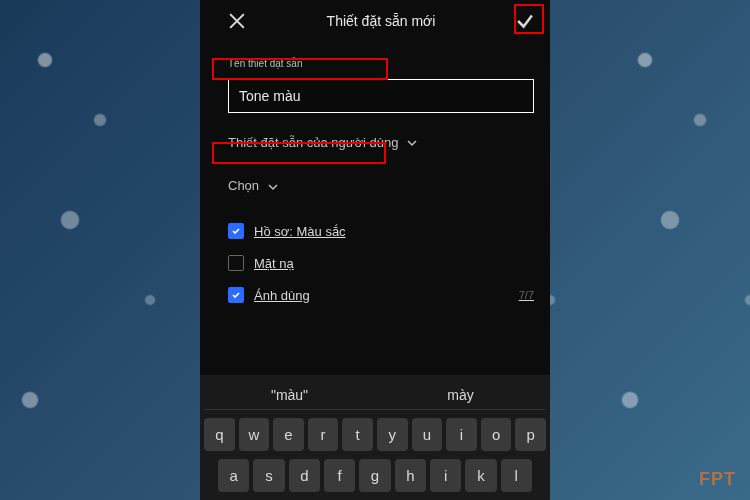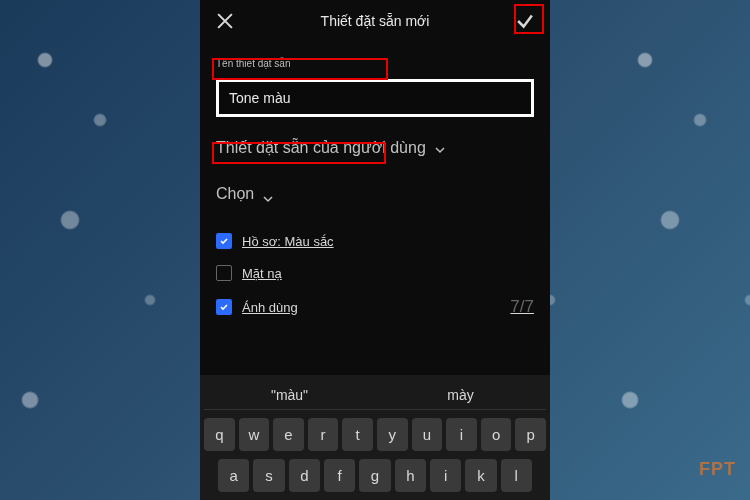--- a/index.html
+++ b/index.html
@@ -27,20 +27,21 @@
   background-size: 200px 500px;
 }
 .phone {
   position: relative;
   width: 350px;
   height: 500px;
   background: #0c0c0c;
   color: #d8d8d8;
   overflow: hidden;
   z-index: 2;
+  padding-left: 12px;
 }
 .header {
   display: flex;
   align-items: center;
   padding: 10px 14px;
   justify-content: space-between;
 }
 .close-icon, .check-icon {
   width: 22px;
   height: 22px;
@@ -62,36 +63,36 @@
 .hl-group { top: 142px; left: 12px; width: 174px; height: 22px; }
 .content { padding: 10px 16px; }
 .section-label {
   font-size: 10px;
   color: #bdbdbd;
   padding: 6px 0 6px 0;
 }
 .text-input {
   width: 100%;
   background: #0a0a0a;
-  border: 3px solid #ffffff;
+  border: 1px solid #ffffff;
   color: #e8e8e8;
   padding: 8px 10px;
   font-size: 14px;
   outline: none;
   margin-top: 4px;
   margin-bottom: 14px;
 }
 .text-input::after { content: ""; }
 .dropdown {
   display: flex;
   align-items: center;
   gap: 8px;
   padding: 8px 0;
   color: #c0c0c0;
-  font-size: 16px;
+  font-size: 13px;
 }
 .chev-icon {
   width: 12px; height: 12px; display: inline-block;
 }
 .chev-icon svg { width: 100%; height: 100%; }
 .checkbox-row {
   display: flex;
   align-items: center;
   gap: 10px;
   padding: 8px 0;
@@ -99,21 +100,21 @@
   text-decoration: underline;
 }
 .cb {
   width: 16px; height: 16px; border-radius: 2px;
   display: flex; align-items: center; justify-content: center;
   flex: 0 0 16px;
 }
 .cb.checked { background: #2b6bff; }
 .cb.unchecked { border: 1px solid #666; }
 .cb svg { width: 10px; height: 10px; }
-.row-right { margin-left: auto; color: #666; font-size: 17px; }
+.row-right { margin-left: auto; color: #666; font-size: 11px; }
 .keyboard {
   position: absolute;
   bottom: 0; left: 0; right: 0;
   background: #1a1a1a;
   padding: 6px 4px 8px 4px;
 }
 .suggest-row {
   display: flex;
   border-bottom: 1px solid #333;
   padding: 6px 0;
@@ -134,21 +135,21 @@
   flex: 1;
   background: #3a3a3a;
   color: #d8d8d8;
   border-radius: 4px;
   text-align: center;
   padding: 8px 0;
   font-size: 15px;
 }
 .watermark {
   position: absolute;
-  bottom: 20px;
+  bottom: 10px;
   right: 14px;
   font-size: 18px;
   font-weight: 600;
   color: rgba(255,120,30,0.6);
   z-index: 1;
   letter-spacing: 1px;
 }
 </style>
 </head>
 <body>

